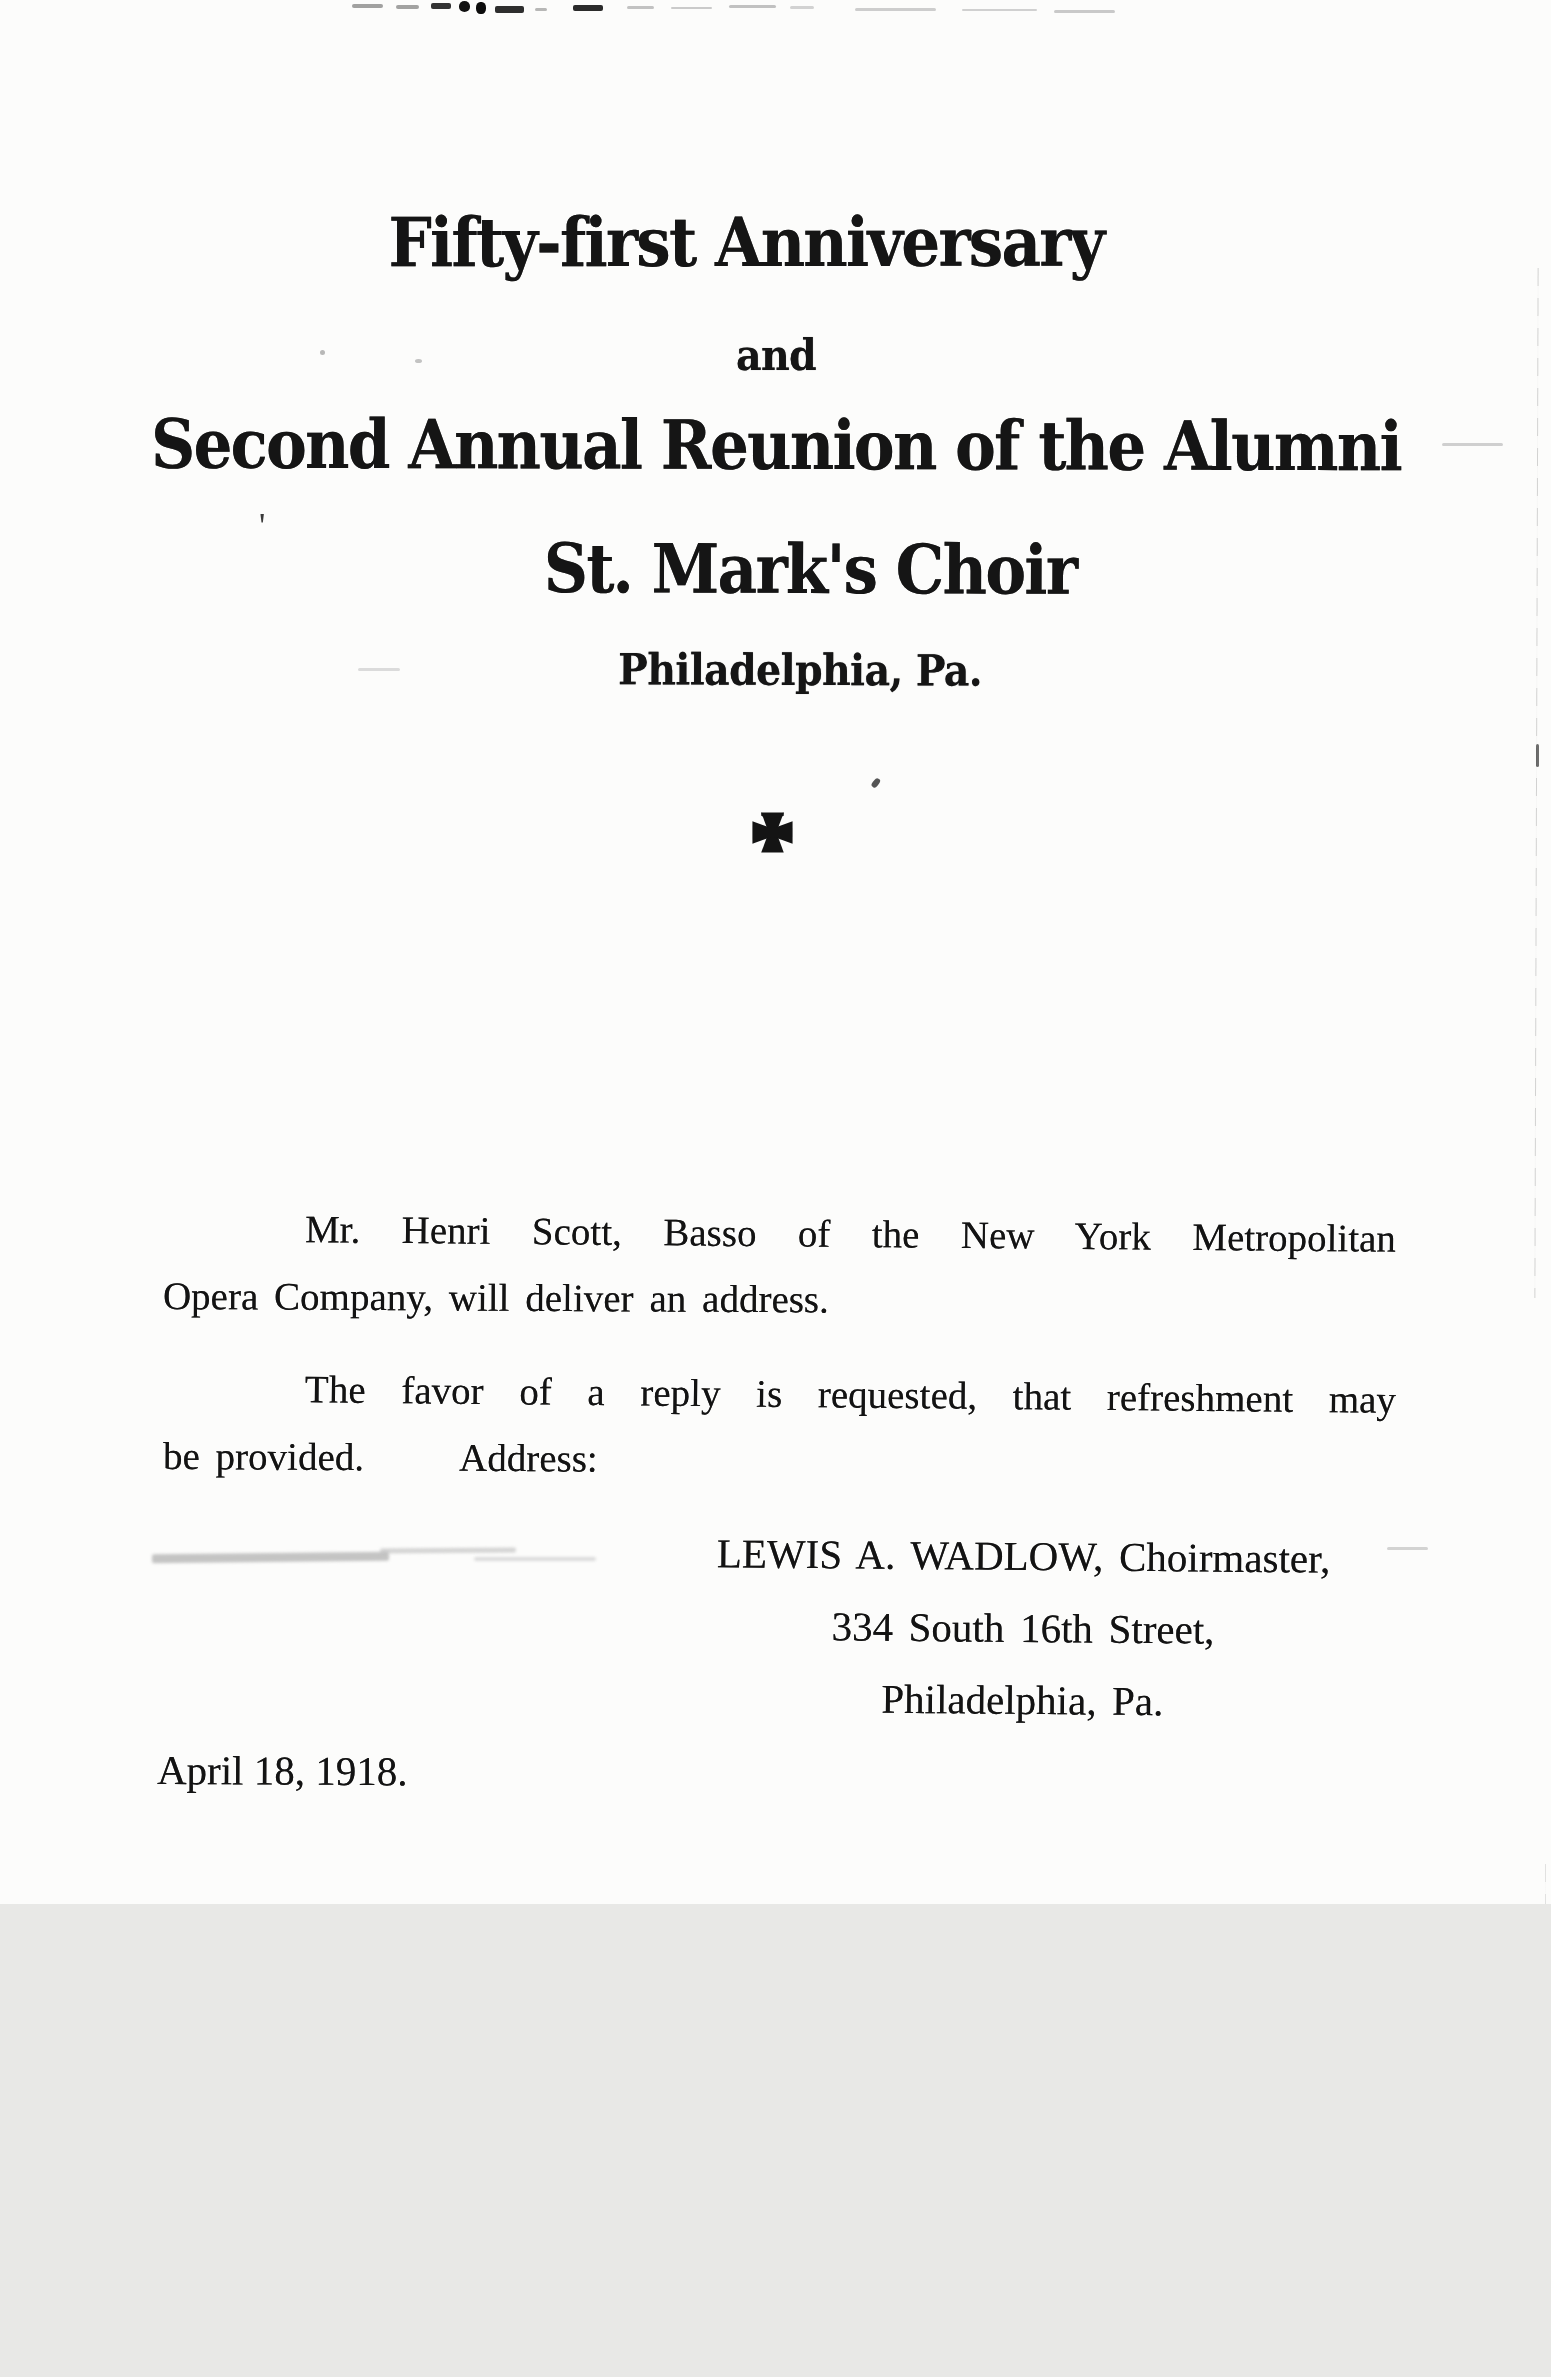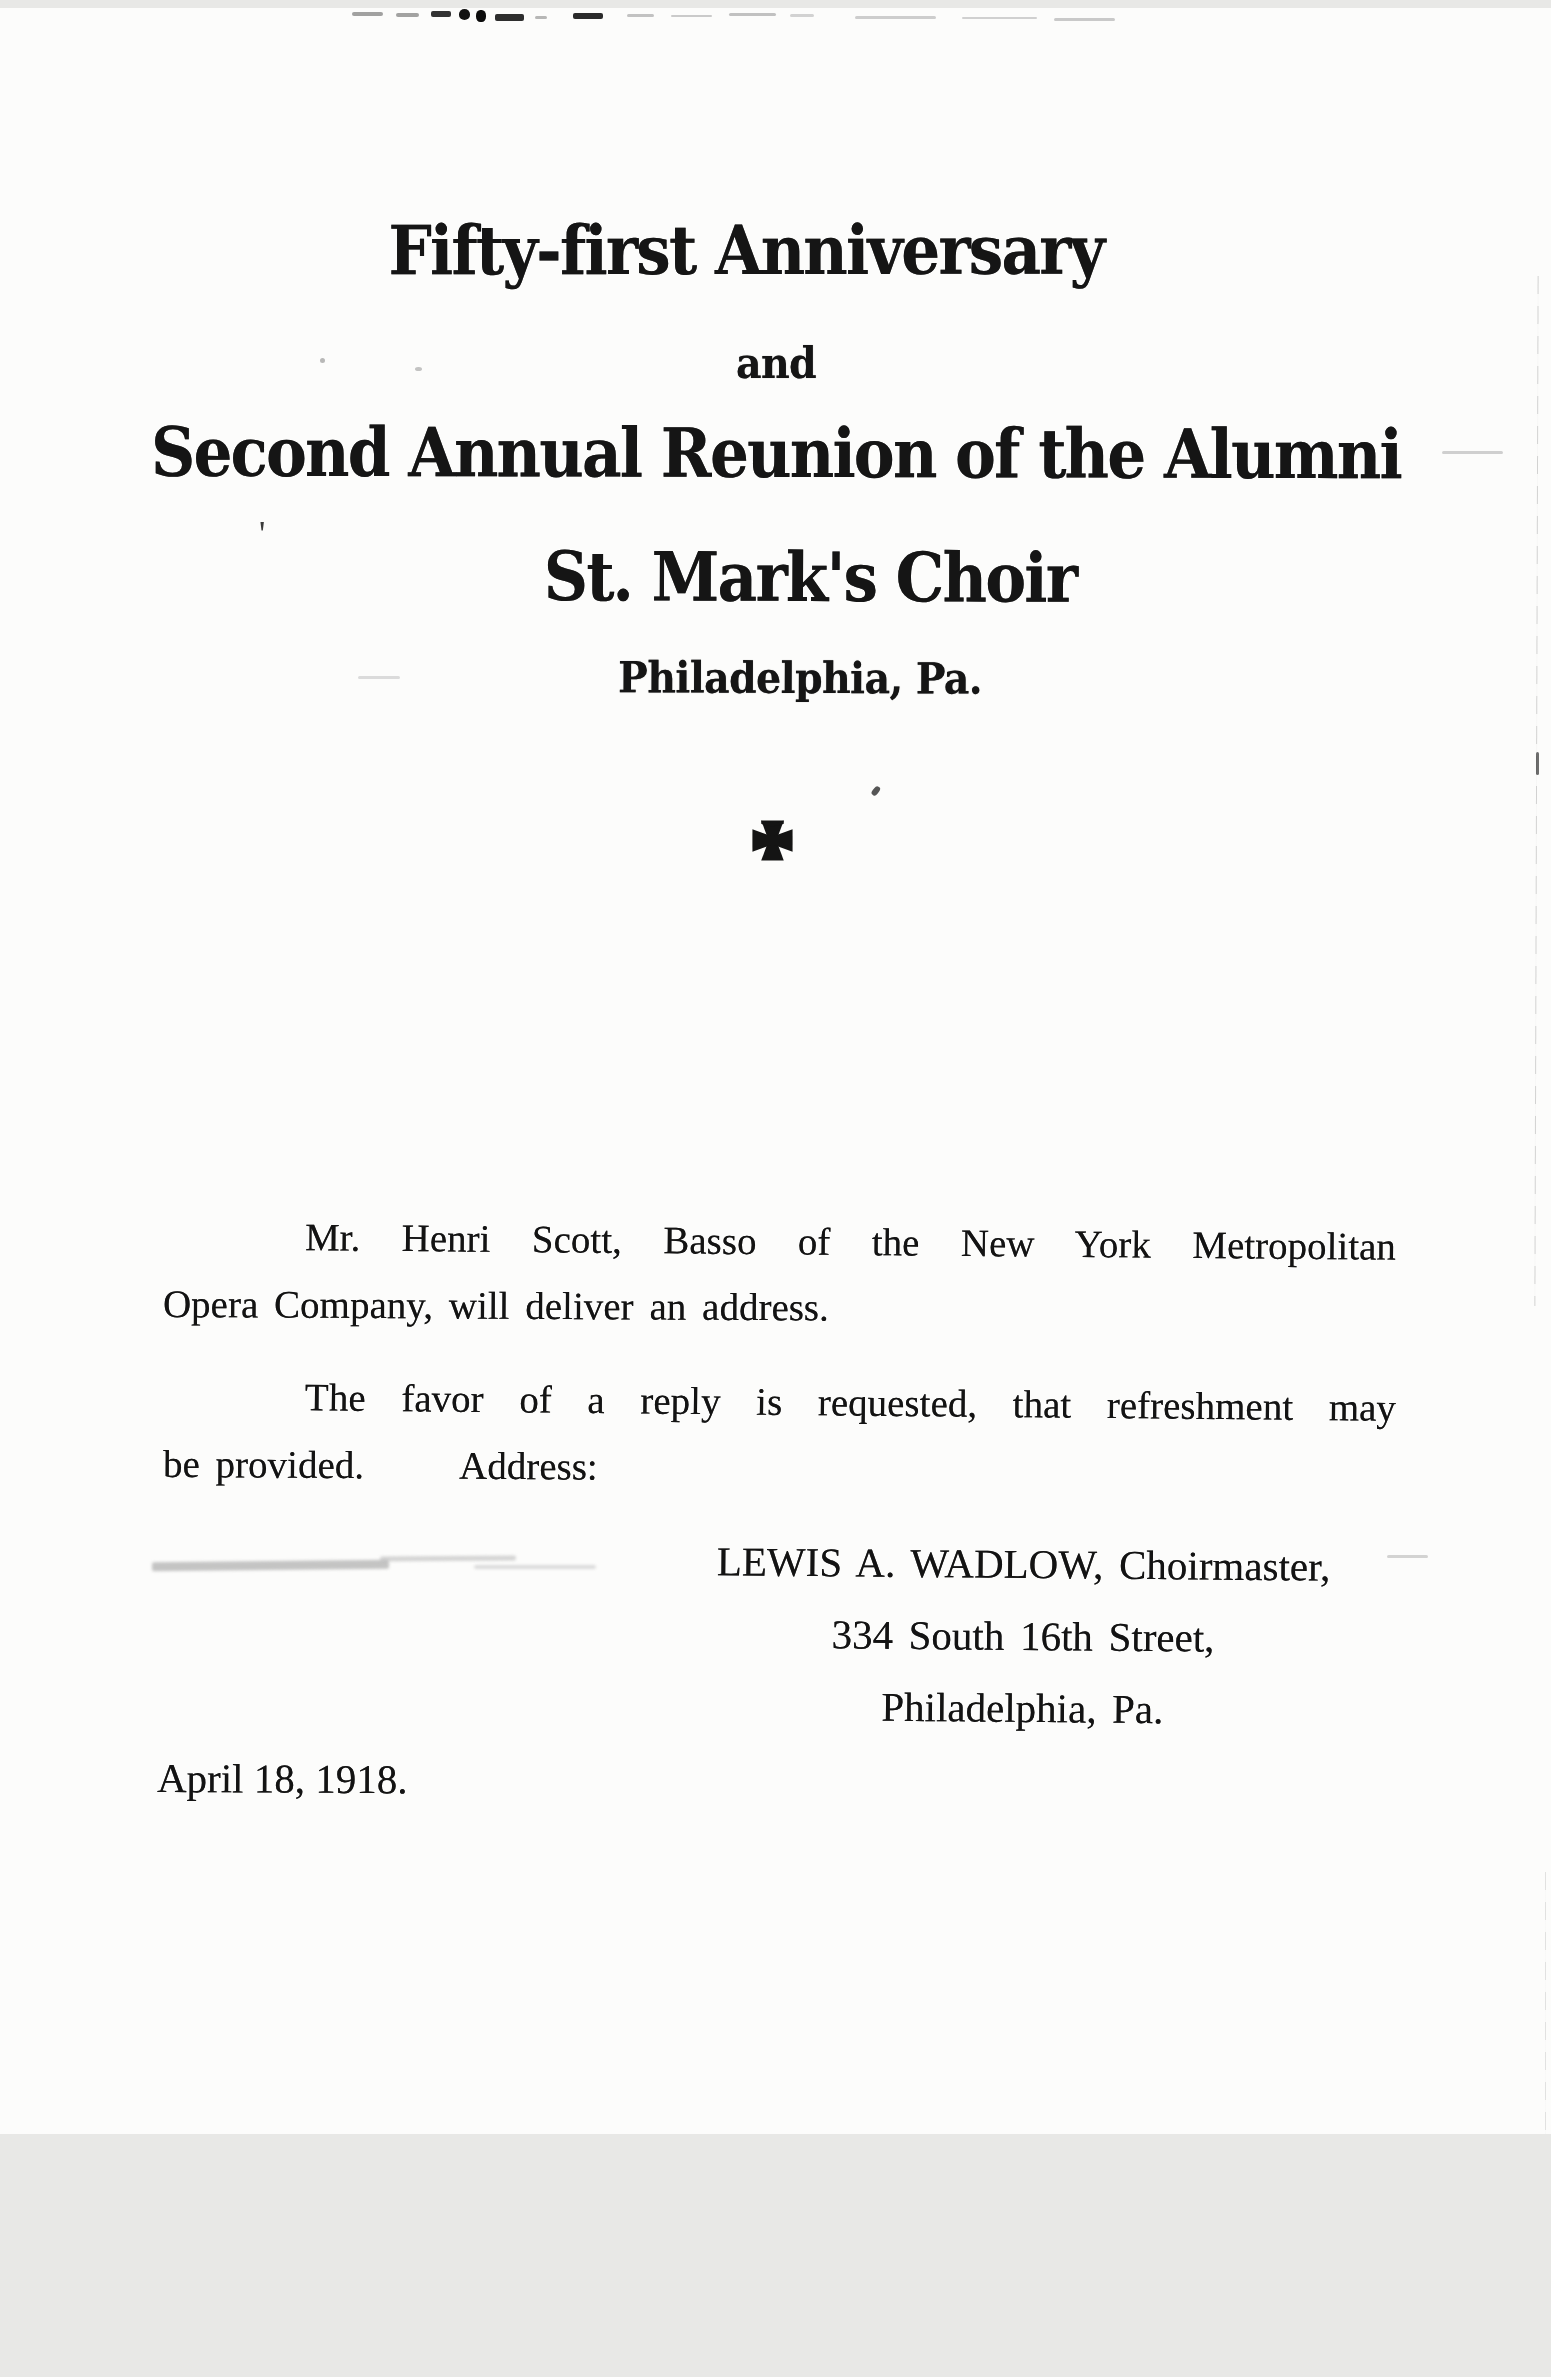--- a/index.html
+++ b/index.html
@@ -1,19 +1,19 @@
 <!DOCTYPE html>
 <html style="--paper: #fcfcfb; --ink: #151515;font-size:11px"><head>
 <meta charset="utf-8">
 <style>
   html,body{margin:0;padding:0;background:#e8e8e6;}
   .page{
     position:relative;
-    width:1552px;height:2126px;
-    margin:8px auto;
+    width:1552px;height:1904px;
+    margin:0 auto;
     background:var(--paper,#fcfcfb);
     overflow:hidden;
     color:var(--ink,#151515);
   }
   
   .bl{
     font-family:"DejaVu Serif",serif;
     font-weight:bold;
     letter-spacing:-2px;
     white-space:nowrap;

